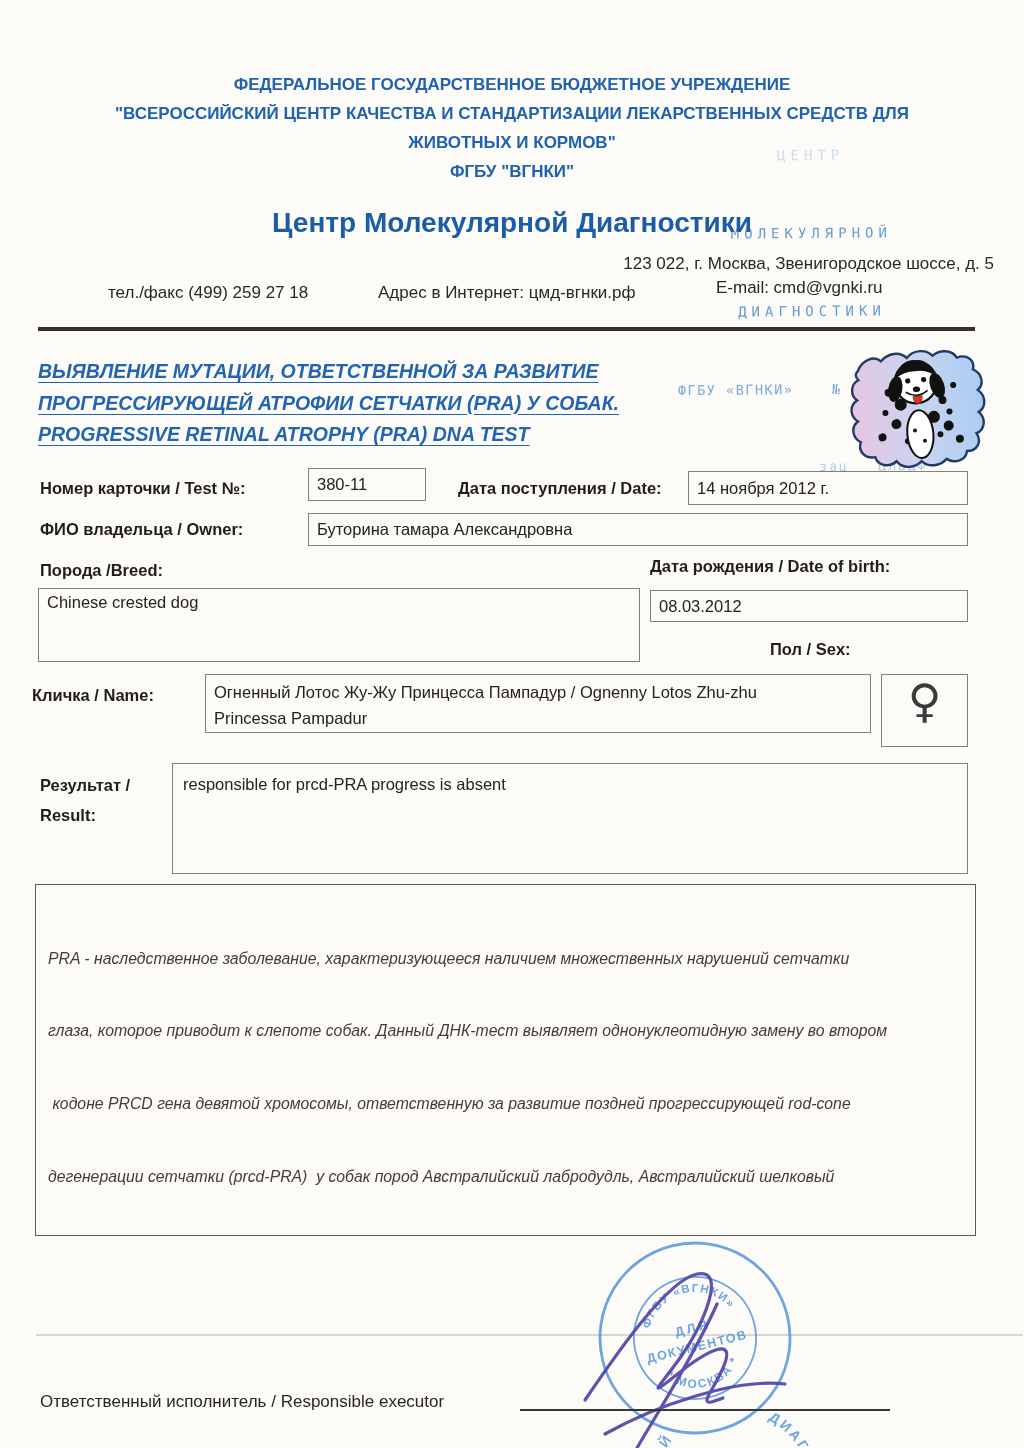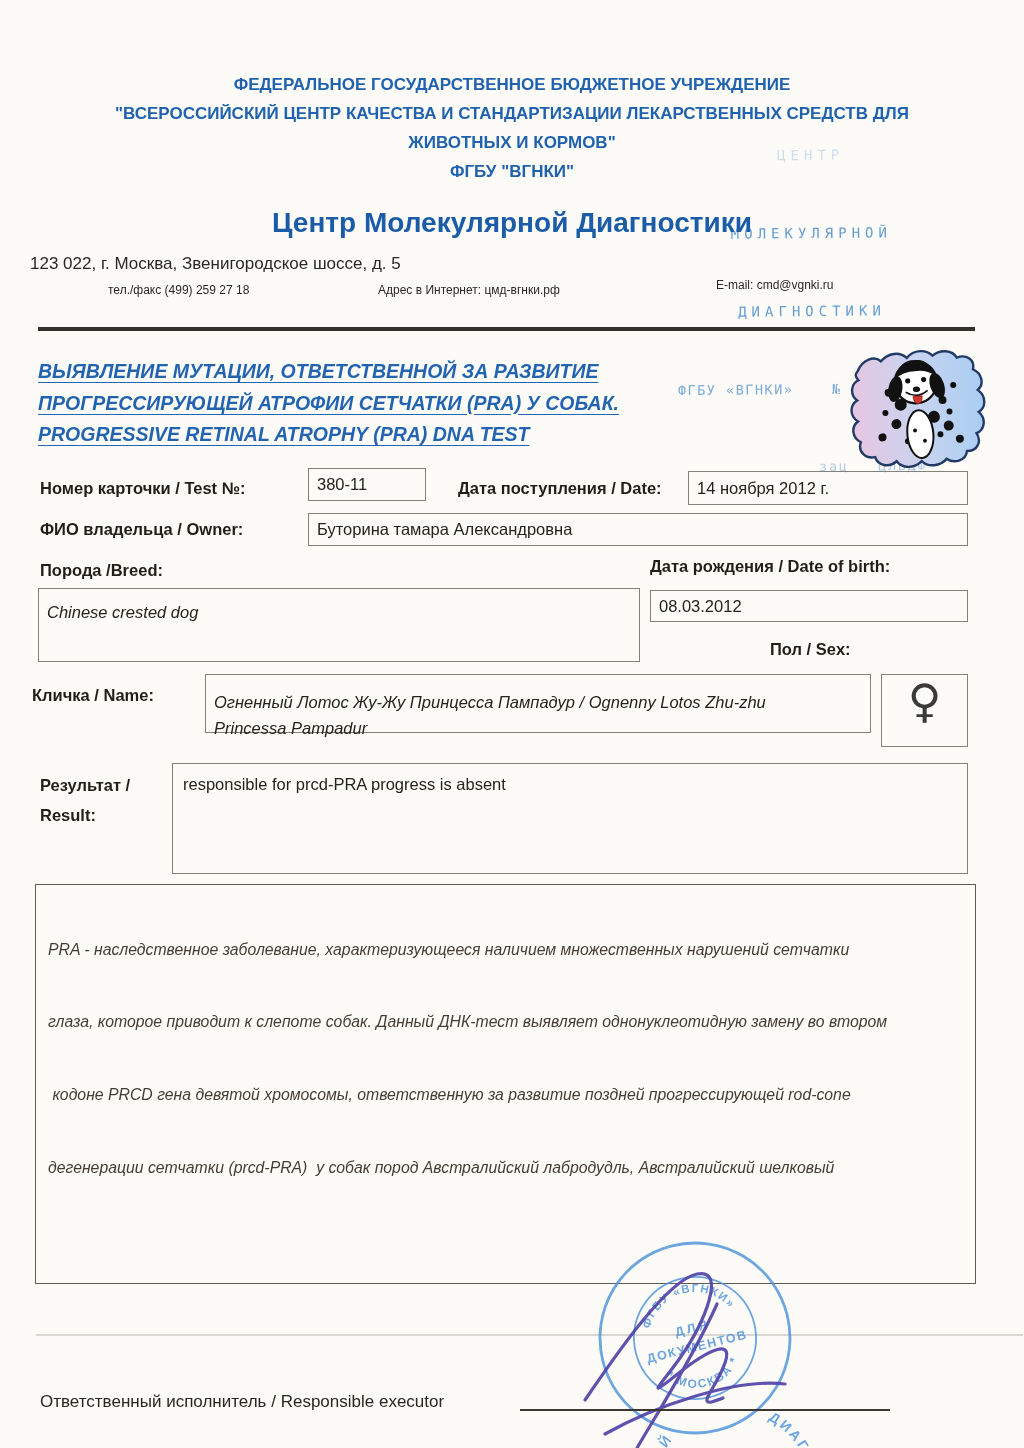--- a/index.html
+++ b/index.html
@@ -9,22 +9,22 @@
     font-family:"Liberation Sans", sans-serif; color:#26221d;
     border-right:2px solid #d6d4cf; border-bottom:2px solid #cfccc6;
   }
   .abs { position:absolute; }
 
   
   .letterhead { top:70px; left:30px; width:964px; text-align:center;
     color:#2062ae; font-weight:700; font-size:17px; line-height:29px; }
   .center-title { top:207px; left:30px; width:964px; text-align:center;
     font-size:28px; font-weight:700; color:#1b5ca8; }
-  .address { top:254px; left:30px; width:964px; text-align:left; font-size:17px; color:#2a2724; }
-  .contact { font-size:12px; color:#2a2724; white-space:nowrap; }
+  .address { top:254px; left:30px; width:964px; text-align:right; font-size:17px; color:#2a2724; }
+  .contact { font-size:17px; color:#2a2724; white-space:nowrap; }
   .phone { top:283px; left:108px; }
   .web   { top:283px; left:378px; }
   .email { top:278px; left:716px; }
   .rule  { top:327px; left:38px; width:937px; height:4px; background:#35302b; }
 
   
   .corner-stamp { top:90px; left:626px; width:372px; text-align:center;
     font-family:"DejaVu Sans Mono", monospace; color:rgba(62,133,201,.8);
     font-size:14px; line-height:26px; letter-spacing:5px; transform:rotate(-0.5deg);
     pointer-events:none; white-space:pre; }
@@ -35,40 +35,40 @@
   
   .test-title { top:356px; left:38px; font-style:italic; font-weight:700;
     font-size:19.5px; color:#2264b2; line-height:31.5px; }
   .test-title div { text-decoration:underline; text-underline-offset:4px; width:max-content; }
 
   
   .lbl { font-weight:700; font-size:16.5px; color:#211d18; white-space:nowrap; }
   .fbox { border:1.6px solid #84807a; background:transparent;
     font-size:16.5px; color:#26221d; box-sizing:border-box; }
   .vcent { display:flex; align-items:center; padding-left:8px; }
-  .vtop  { padding:14px 8px;font-style:italic; }
+  .vtop  { padding:4px 8px; }
 
   .l-testno { top:479px; left:40px; }   .box-testno { top:468px; left:308px; width:118px; height:33px; }
   .l-date   { top:479px; left:458px; }  .box-date   { top:471px; left:688px; width:280px; height:34px; }
   .l-owner  { top:520px; left:40px; }   .box-owner  { top:513px; left:308px; width:660px; height:33px; }
   .l-breed  { top:561px; left:40px; }   .l-birth    { top:557px; left:650px; }
   .box-breed{ top:588px; left:38px; width:602px; height:74px; }
   .box-birth{ top:590px; left:650px; width:318px; height:32px; }
   .l-sex    { top:640px; left:770px; width:198px; }
   .l-name   { top:686px; left:32px; }
   .box-name { top:674px; left:205px; width:666px; height:59px; line-height:26px; }
   .box-sexsym { top:674px; left:881px; width:87px; height:73px; text-align:center; }
   .sex-glyph { font-family:"DejaVu Sans", sans-serif; font-size:46px; font-weight:400;
     color:#3a3a3a; line-height:1.1; display:inline-block; margin-top:1px; }
   .l-result { top:770px; left:40px; line-height:30px; }
   .box-result { top:763px; left:172px; width:796px; height:111px; padding:7px 10px; line-height:26px; }
 
   
-  .box-desc { top:884px; left:35px; width:941px; height:400px;
-    border:1.6px solid #5f5a54; padding:4px 12px; box-sizing:border-box;
+  .box-desc { top:884px; left:35px; width:941px; height:352px;
+    border:1.6px solid #5f5a54; padding:13px 12px; box-sizing:border-box;
     font-style:italic; color:#453c35; font-size:15.8px; line-height:24.3px;
     white-space:pre; overflow:hidden; }
 
   .scan-line { top:1334px; left:36px; width:987px; height:2px; background:#bdbab4; opacity:.55; }
 
   .stamp-svg { top:1228px; left:565px; }
   .sig-svg   { top:1238px; left:545px; }
   .dal-svg   { top:346px; left:845px; }
 
   .l-exec { top:1392px; left:40px; font-size:17px; color:#2a2622; white-space:nowrap; }

